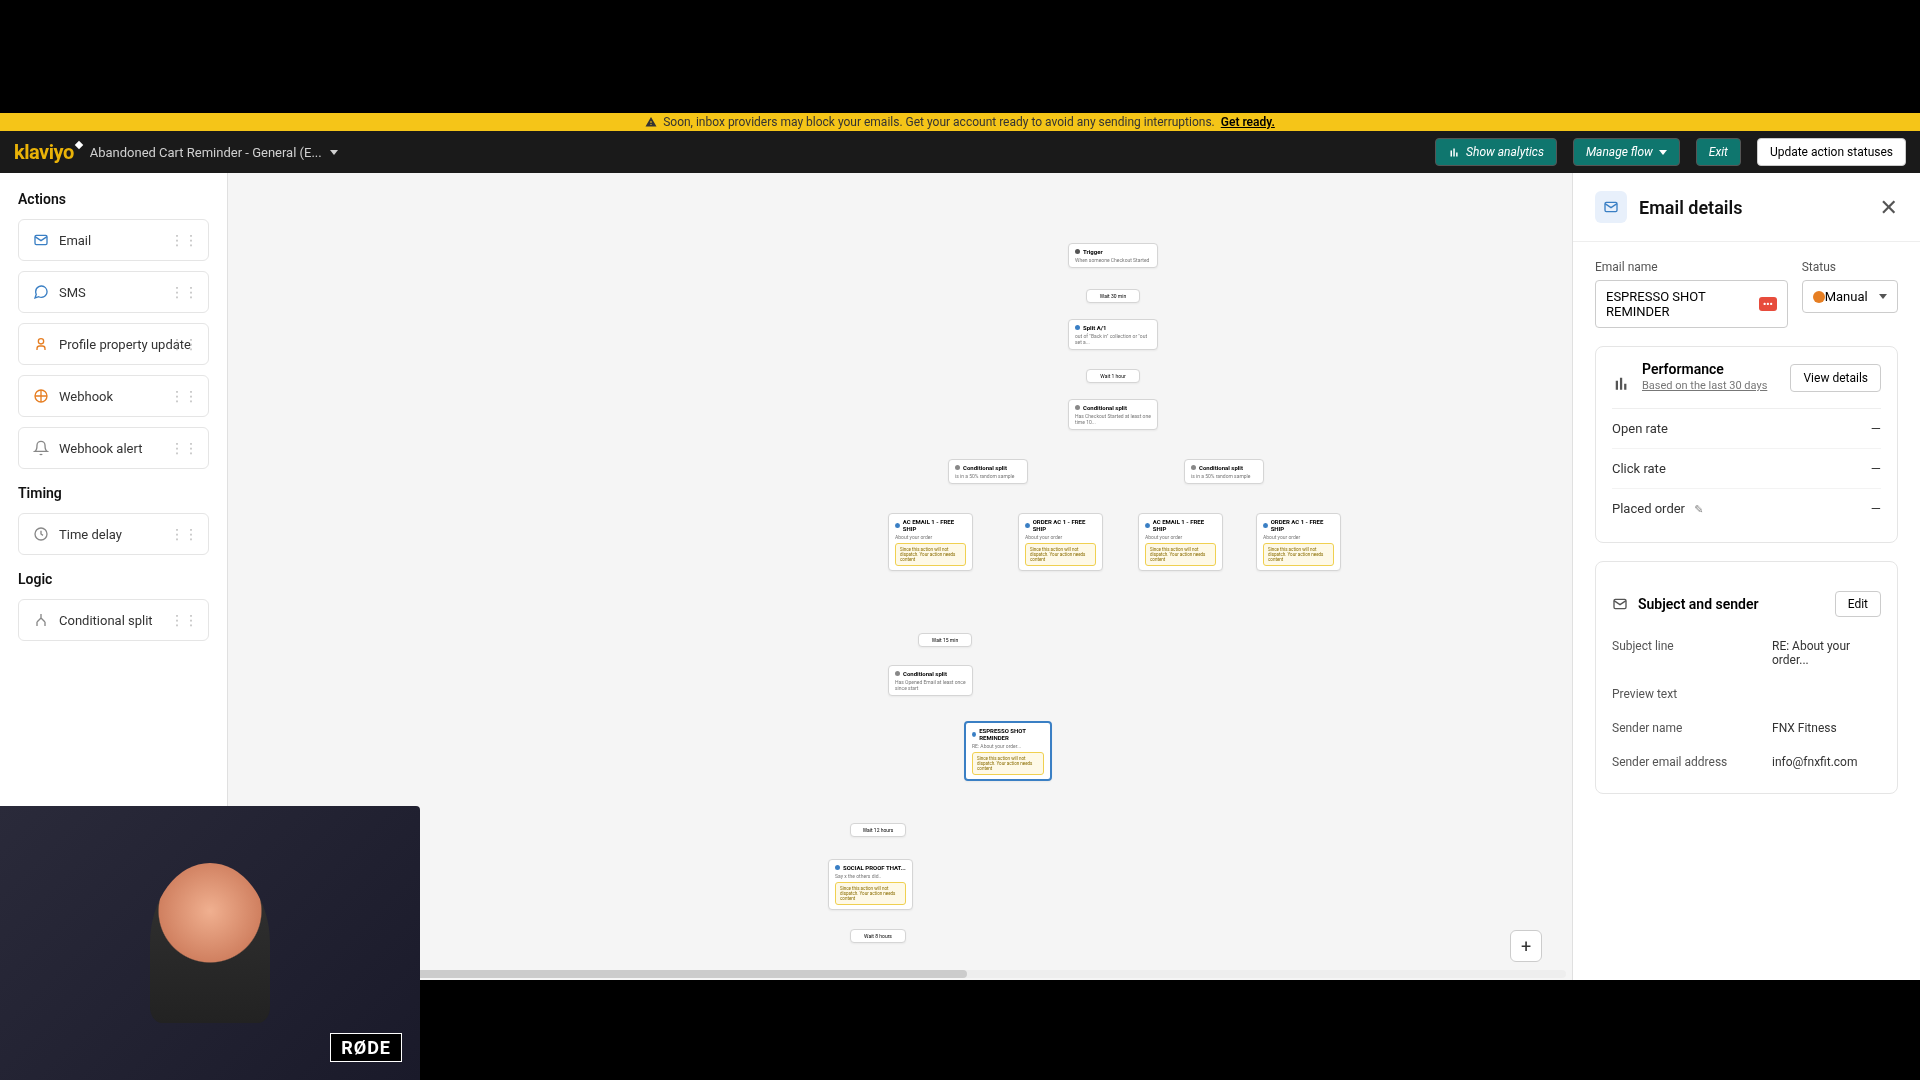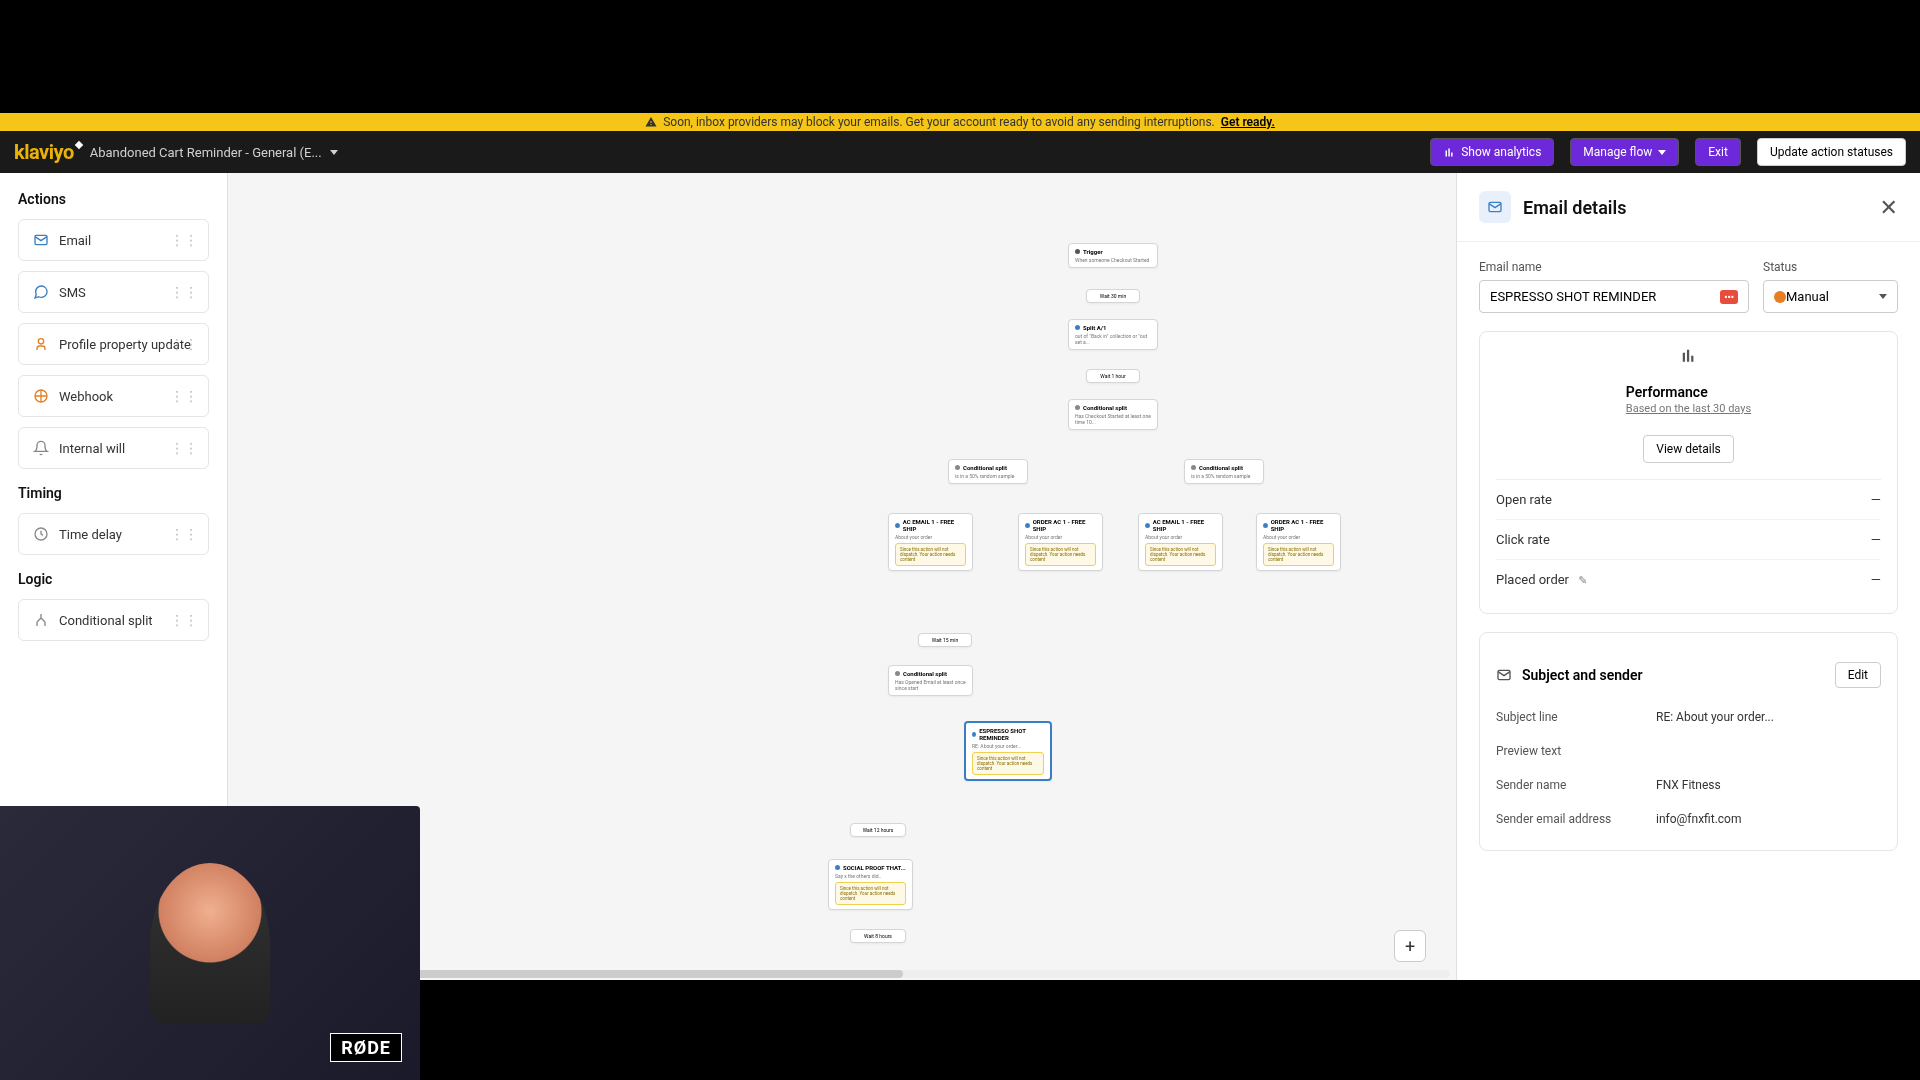--- a/index.html
+++ b/index.html
@@ -7,52 +7,52 @@
 .app-frame { position: absolute; top: 113px; left: 0; width: 1920px; height: 867px; background: #fff; display: flex; flex-direction: column; }
 .warning-bar { background: #f5c518; height: 18px; display: flex; align-items: center; justify-content: center; font-size: 12px; color: #333; gap: 6px; }
 .warning-bar .warn-icon { width: 12px; height: 12px; }
 .warning-bar .link { color: #000; font-weight: 600; text-decoration: underline; cursor: pointer; }
 .topbar { background: #1a1a1a; height: 42px; display: flex; align-items: center; padding: 0 14px; gap: 16px; }
 .logo { color: #eab308; font-size: 20px; font-weight: 700; letter-spacing: -0.5px; position: relative; }
 .logo::after { content: ""; position: absolute; top: 2px; right: -8px; width: 6px; height: 6px; background: #fff; transform: rotate(45deg); }
 .flow-title { color: #d0d0d0; font-size: 13px; display: flex; align-items: center; gap: 8px; cursor: pointer; }
 .topbar-spacer { flex: 1; }
 .tb-btn { background: #fff; border: 1px solid #ccc; border-radius: 4px; padding: 6px 12px; font-size: 12px; color: #000; display: flex; align-items: center; gap: 6px; cursor: pointer; }
-.tb-btn.dark { background: #6d28d9; border-color: #555; color: #fff; }
+.tb-btn.dark { background: #0f766e; border-color: #555; color: #fff; font-style: italic; }
 .main { flex: 1; display: flex; overflow: hidden; position: relative; }
 .sidebar-left { width: 228px; border-right: 1px solid #e0e0e0; background: #fff; padding: 18px; overflow-y: auto; }
 .section-title { font-size: 14px; font-weight: 600; color: #111; margin-bottom: 12px; }
 .action-item { border: 1px solid #e5e5e5; border-radius: 6px; padding: 12px 14px; display: flex; align-items: center; gap: 10px; margin-bottom: 10px; cursor: grab; font-size: 13px; color: #333; position: relative; }
 .action-item .drag { position: absolute; right: 10px; color: #bbb; font-size: 14px; }
 .action-icon { width: 16px; height: 16px; display: flex; align-items: center; justify-content: center; }
 .canvas { flex: 1; background: #f5f5f5; position: relative; overflow: hidden; }
 .canvas-inner { position: absolute; inset: 0; }
 .node { position: absolute; background: #fff; border: 1px solid #d5d5d5; border-radius: 4px; font-size: 6px; padding: 4px 6px; box-shadow: 0 1px 2px rgba(0,0,0,0.05); }
 .node.small { font-size: 5px; padding: 3px 5px; }
 .node .node-header { display: flex; align-items: center; gap: 3px; }
 .node .dot { width: 5px; height: 5px; border-radius: 50%; }
 .node .node-body { color: #777; margin-top: 2px; font-size: 5px; }
 .yellow-box { background: #fef9e7; border: 1px solid #f0d050; border-radius: 3px; padding: 3px 4px; margin-top: 3px; font-size: 4.5px; color: #8a6d00; }
 .node.selected { border: 2px solid #3a7fc4; }
 .floating-add { position: absolute; bottom: 18px; right: 30px; width: 32px; height: 32px; border: 1px solid #ccc; border-radius: 6px; background: #fff; display: flex; align-items: center; justify-content: center; font-size: 18px; color: #333; cursor: pointer; }
-.right-panel { width: 464px; border-left: 1px solid #e0e0e0; background: #fff; overflow-y: auto; display: flex; flex-direction: column; }
+.right-panel { width: 348px; border-left: 1px solid #e0e0e0; background: #fff; overflow-y: auto; display: flex; flex-direction: column; }
 .panel-head { display: flex; align-items: center; gap: 12px; padding: 18px 22px; border-bottom: 1px solid #eee; }
 .panel-head .icon-box { width: 32px; height: 32px; border-radius: 6px; background: #e8f0fb; display: flex; align-items: center; justify-content: center; }
 .panel-head h2 { font-size: 18px; font-weight: 600; color: #111; flex: 1; }
 .panel-head .close { font-size: 22px; color: #555; cursor: pointer; }
 .panel-body { padding: 18px 22px; display: flex; flex-direction: column; gap: 18px; }
 .field-row { display: flex; gap: 14px; }
 .field { flex: 1; }
 .field-label { font-size: 12px; color: #555; margin-bottom: 6px; display: block; }
 .input-wrap { border: 1px solid #ccc; border-radius: 4px; padding: 8px 10px; display: flex; align-items: center; gap: 6px; font-size: 13px; }
 .input-wrap .spell-badge { background: #e74c3c; color: #fff; border-radius: 3px; font-size: 9px; padding: 2px 4px; font-weight: 700; }
 .status-select { border: 1px solid #ccc; border-radius: 4px; padding: 8px 10px; display: flex; align-items: center; font-size: 13px; cursor: pointer; }
 .status-dot { width: 12px; height: 12px; border-radius: 50%; background: #e67e22; }
 .perf-card { border: 1px solid #e5e5e5; border-radius: 8px; padding: 14px 16px; }
-.perf-head { display: flex; align-items: center; gap: 20px; flex-direction: column; }
+.perf-head { display: flex; align-items: flex-end; gap: 10px; }
 .perf-icon { width: 20px; }
 .perf-title { font-size: 14px; font-weight: 600; }
 .perf-sub { font-size: 11px; color: #777; margin-top: 2px; text-decoration: underline; }
 .view-details-btn { border: 1px solid #ccc; border-radius: 4px; padding: 6px 12px; font-size: 12px; background: #fff; cursor: pointer; }
 .perf-metrics { margin-top: 16px; border-top: 1px solid #eee; }
 .metric-row { display: flex; justify-content: space-between; padding: 12px 0; font-size: 13px; color: #333; border-bottom: 1px solid #f3f3f3; align-items:center; }
 .metric-row:last-child { border-bottom: none; }
 .metric-row .edit-ic { color: #888; margin-left: 6px; font-size: 11px; }
 .ab-card { border: 1px solid #e0e0e0; border-radius: 8px; padding: 14px 16px; display: flex; gap: 10px; align-items: flex-start; cursor: pointer; }
 .ab-card .ab-title { font-size: 14px; font-weight: 600; }
@@ -149,21 +149,21 @@
         <span>Webhook</span>
         <span class="drag">⋮⋮</span>
       </div>
       <div class="action-item">
         <span class="action-icon">
             <svg width="16" height="16" viewBox="0 0 24 24" fill="none" stroke="#888" stroke-width="2">
               <path d="M18 8A6 6 0 0 0 6 8c0 7-3 9-3 9h18s-3-2-3-9"></path>
               <path d="M13.73 21a2 2 0 0 1-3.46 0"></path>
             </svg>
           </span>
-        <span>Internal will</span>
+        <span>Webhook alert</span>
         <span class="drag">⋮⋮</span>
       </div>
 
       <div class="section-title" style="margin-top:16px">Timing</div>
       <div class="action-item">
         <span class="action-icon">
             <svg width="16" height="16" viewBox="0 0 24 24" fill="none" stroke="#888" stroke-width="2">
               <circle cx="12" cy="12" r="9"></circle>
               <path d="M12 7v5l3 2"></path>
             </svg>

